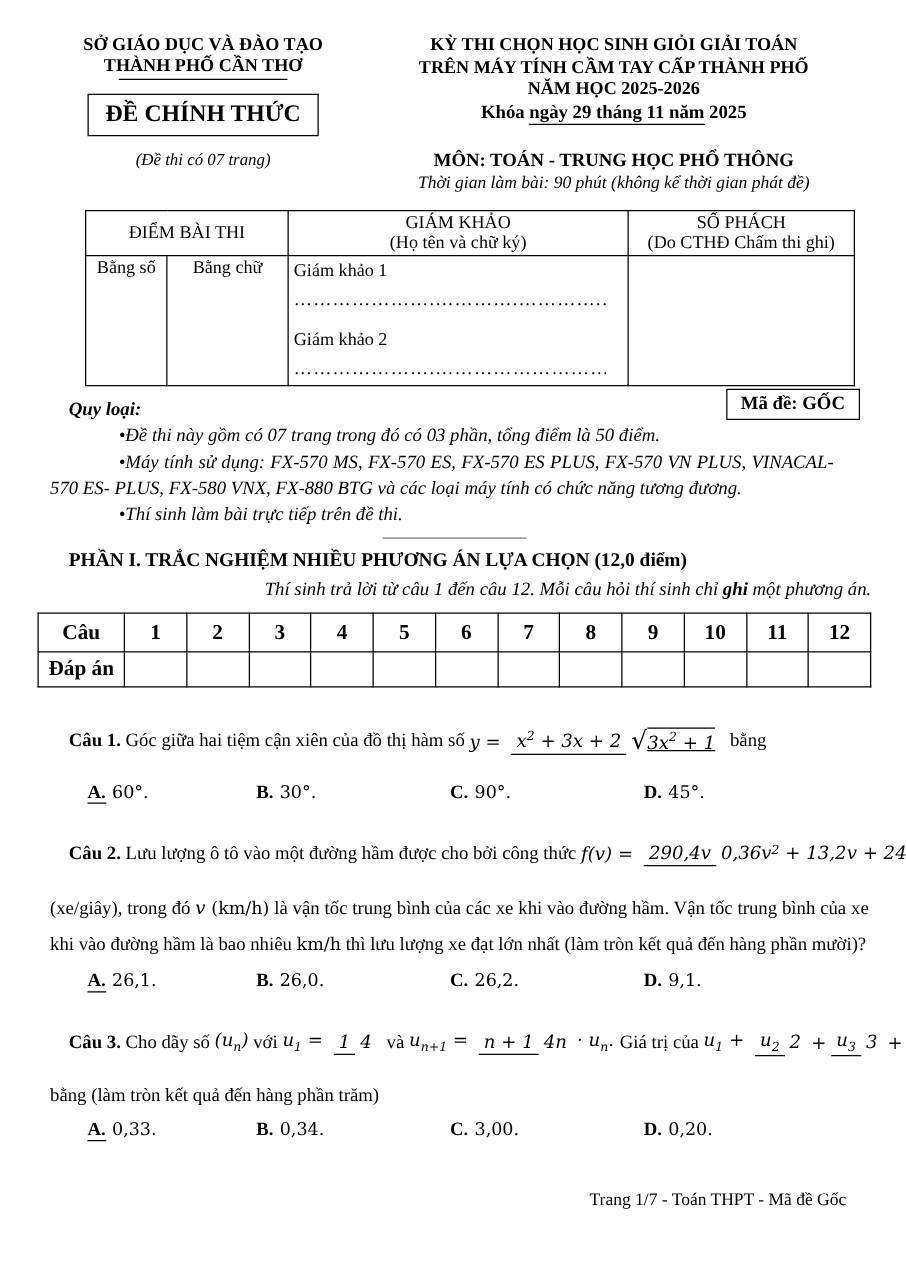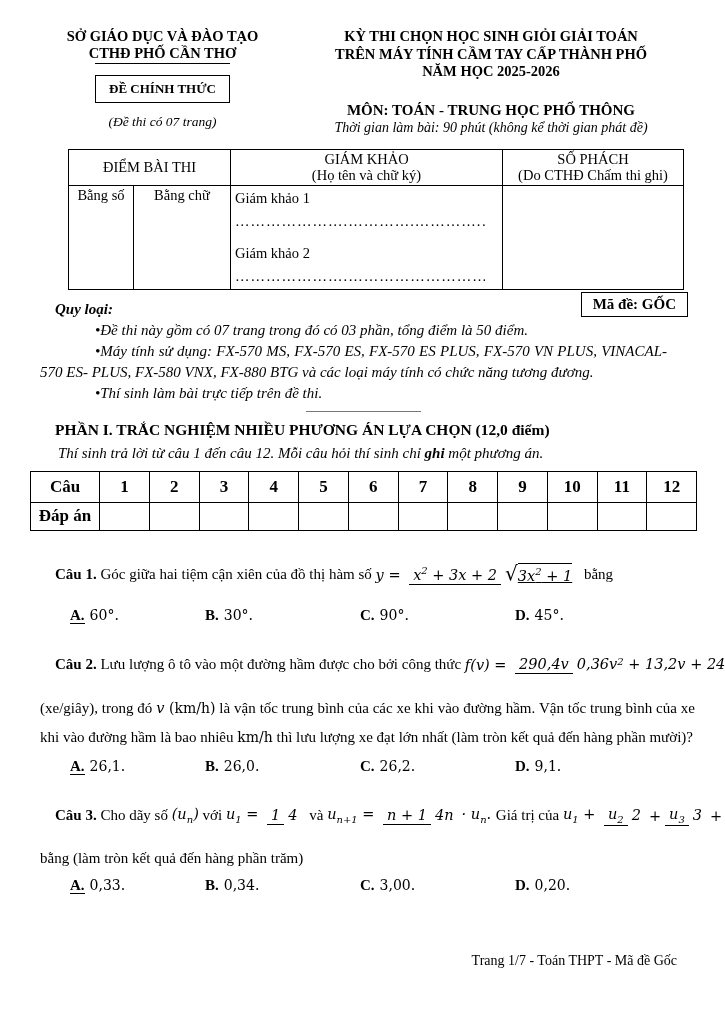--- a/index.html
+++ b/index.html
@@ -9,21 +9,21 @@
     position:relative;overflow:hidden;
   }
   .page{padding:28px 28px 0 30px;position:relative;height:996px;box-sizing:border-box;}
   .bold{font-weight:bold;}
   .it{font-style:italic;}
   
   .header{display:flex;}
   .h-left{width:245px;text-align:center;margin-left:10px;flex-shrink:0;}
   .h-left .dept{font-weight:bold;font-size:14.5px;line-height:17px;}
   .cq-underline{width:135px;border-bottom:1.4px solid #000;margin:1px auto 0;}
-  .official-box{display:inline-block;border:1.6px solid #000;padding:5px 13px;font-weight:bold;font-size:13px;margin-top:11px;}
+  .official-box{display:inline-block;border:1.6px solid #000;padding:5px 13px;font-weight:bold;font-size:19px;margin-top:11px;}
   .pages-note{font-style:italic;font-size:13.5px;margin-top:11px;}
   .h-right{flex:1;text-align:center;}
   .h-right .t{font-weight:bold;font-size:14.5px;line-height:17.5px;}
   .h-right .t3{font-weight:bold;font-size:14.5px;line-height:17.5px;}
   .h-right .t4{font-weight:bold;font-size:15px;line-height:19px;}
   .u-span{border-bottom:1.4px solid #000;padding-bottom:1px;}
   .subject{font-weight:bold;font-size:15px;margin-top:21px;}
   .duration{font-style:italic;font-size:14px;margin-top:1px;}
   
   table{border-collapse:collapse;}
@@ -37,21 +37,21 @@
   .dots{overflow:hidden;white-space:nowrap;max-width:250px;letter-spacing:1px;}
   .gap8{height:9px;}
   
   .rules{position:relative;margin-top:9px;}
   .exam-code-box{position:absolute;right:9px;top:-7px;border:1.6px solid #000;padding:3px 11px;font-weight:bold;font-size:15px;background:#fff;}
   .rules-title{font-weight:bold;font-style:italic;font-size:15px;margin-left:25px;line-height:21px;}
   .rule{font-style:italic;font-size:15px;line-height:21px;margin-left:10px;text-indent:55px;text-align:justify;margin-right:30px;}
   .divider{width:115px;border-top:1.2px solid #777;margin:7px auto 7px;}
   
   .part1-title{font-weight:bold;font-size:15.5px;margin-left:25px;line-height:22px;}
-  .instruction{font-style:italic;font-size:15px;margin-left:28px;line-height:21px;margin-top:2px;}
+  .instruction{font-style:italic;font-size:15px;margin-left:28px;line-height:21px;margin-top:2px;text-align:right;}
   .answer-table{margin-top:7px;width:667px;border:1.6px solid #000;table-layout:fixed;}
   .answer-table td{border:1px solid #000;text-align:center;font-weight:bold;font-size:17px;}
   .answer-table .r1 td{height:28px;}
   .answer-table .r2 td{height:25px;}
   .answer-table .lblcol{width:66px;}
   
   .q{margin-left:10px;}
   .qline{display:flex;align-items:center;margin-right:2px;}
   .qline > *{white-space:pre;}
   .qlabel{font-weight:bold;margin-left:15px;}
@@ -80,33 +80,34 @@
   .footer{position:absolute;top:953px;right:48px;font-size:14px;}
 </style>
 </head>
 <body>
 
 <div class="page">
 
   <div class="header">
     <div class="h-left">
       <div class="dept">SỞ GIÁO DỤC VÀ ĐÀO TẠO</div>
-      <div class="dept">CTHĐ PHỐ CẦN THƠ</div>
+      <div class="dept">THÀNH PHỐ CẦN THƠ</div>
       <div class="cq-underline"></div>
       <div>
         <div class="official-box">
           <span>ĐỀ CHÍNH THỨC</span>
         </div>
       </div>
       <div class="pages-note">(Đề thi có 07 trang)</div>
     </div>
     <div class="h-right">
       <div class="t">KỲ THI CHỌN HỌC SINH GIỎI GIẢI TOÁN</div>
       <div class="t">TRÊN MÁY TÍNH CẦM TAY CẤP THÀNH PHỐ</div>
       <div class="t3">NĂM HỌC 2025-2026</div>
+      <div class="t4"><span>Khóa </span><span class="u-span">ngày 29 tháng 11 năm</span><span> 2025</span></div>
       <div class="subject">MÔN: TOÁN - TRUNG HỌC PHỔ THÔNG</div>
       <div class="duration">Thời gian làm bài: 90 phút (không kể thời gian phát đề)</div>
     </div>
   </div>
 
   <table class="grading-table">
     <colgroup>
         <col style="width:65px">
         <col style="width:97px">
         <col style="width:272px">

